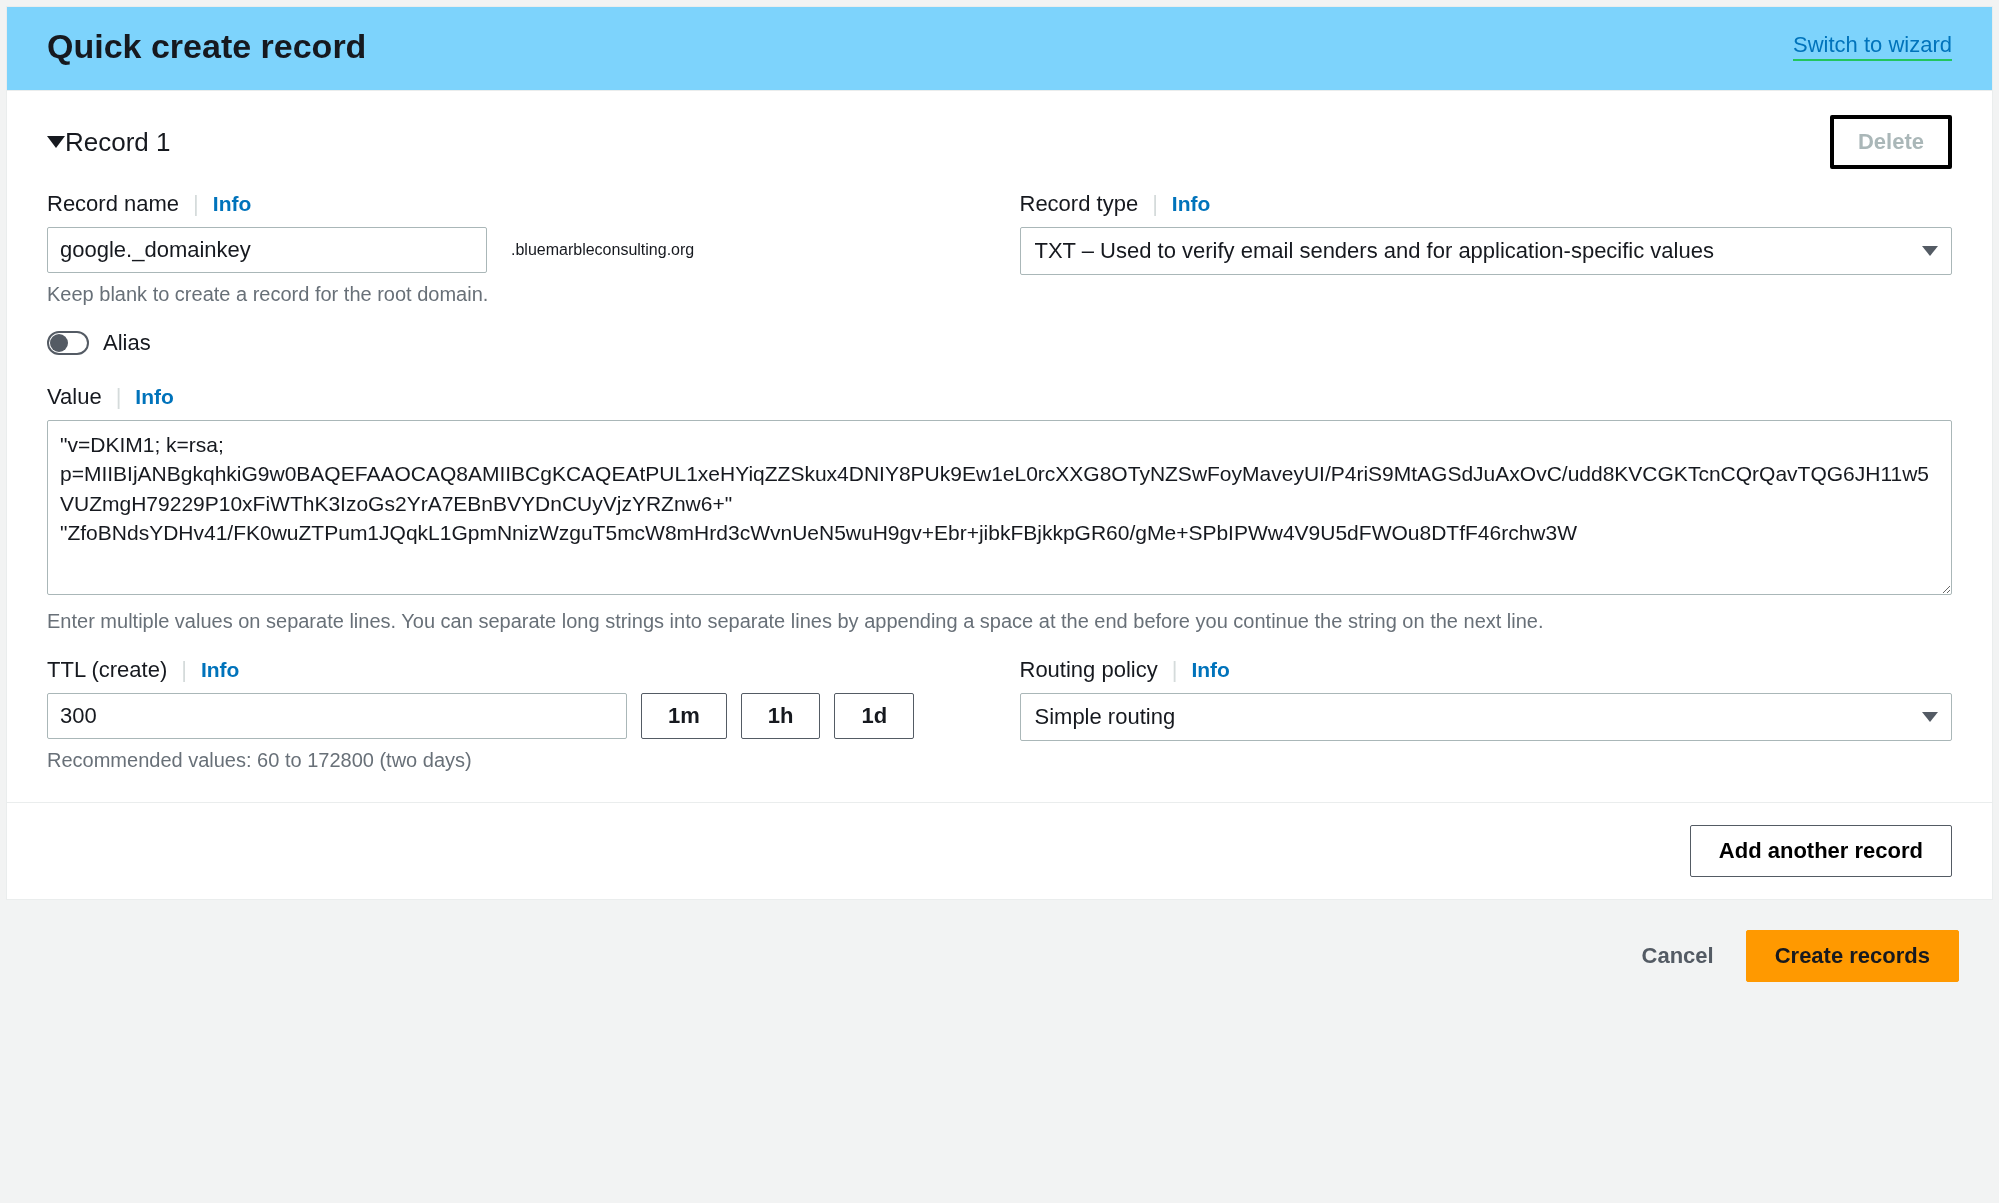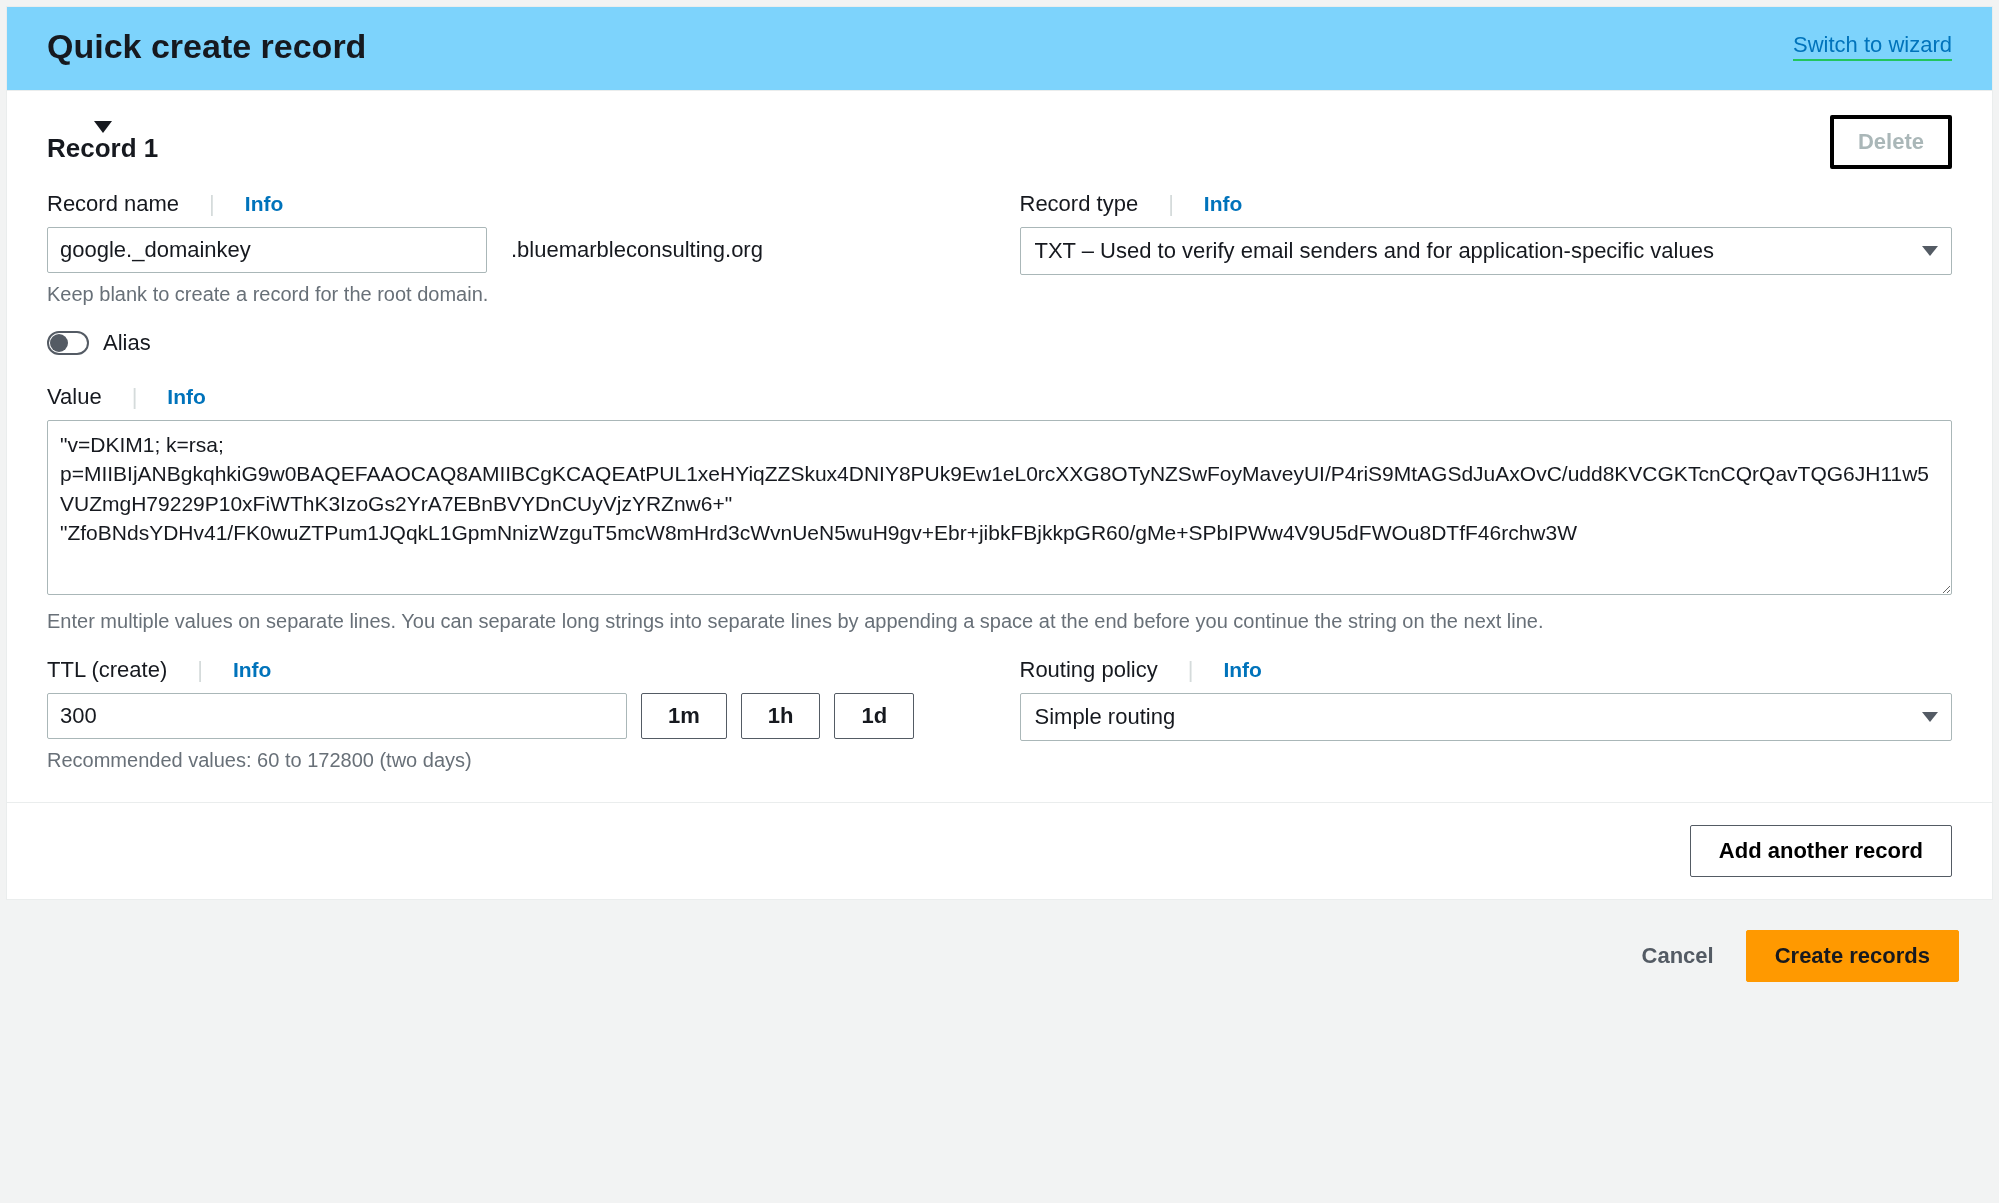--- a/index.html
+++ b/index.html
@@ -42,22 +42,21 @@
     display: flex;
     justify-content: space-between;
     align-items: center;
     margin-bottom: 22px;
   }
   .record-title-wrap {
     display: flex;
     align-items: center;
     gap: 0;
     font-size: 26px;
-    font-weight: 700;
-    flex-direction: column;
+    font-weight: 400;
   }
   .caret-down-icon {
     display: inline-block;
     width: 0; height: 0;
     border-left: 9px solid transparent;
     border-right: 9px solid transparent;
     border-top: 12px solid #16191f;
   }
   .delete-btn {
     border: 4px solid #000000;
@@ -71,21 +70,21 @@
   }
   .row {
     display: flex;
     gap: 40px;
     margin-bottom: 14px;
   }
   .col-half { flex: 1; }
   .label-line {
     display: flex;
     align-items: center;
-    gap: 30px;
+    gap: 14px;
     margin-bottom: 10px;
   }
   .field-label {
     font-size: 22px;
     font-weight: 400;
     color: #16191f;
   }
   .divider {
     color: #d5dbdb;
     font-size: 22px;
@@ -107,21 +106,21 @@
     color: #16191f;
     border: 1px solid #aab7b8;
     border-radius: 2px;
     padding: 9px 12px;
     background: #fff;
   }
   input.name-input {
     width: 440px;
   }
   .domain-suffix {
-    font-size: 22px;
+    font-size: 16px;
   }
   .helper {
     color: #687078;
     font-size: 20px;
     margin-top: 10px;
   }
   .select-wrap {
     position: relative;
   }
   .select-box {

